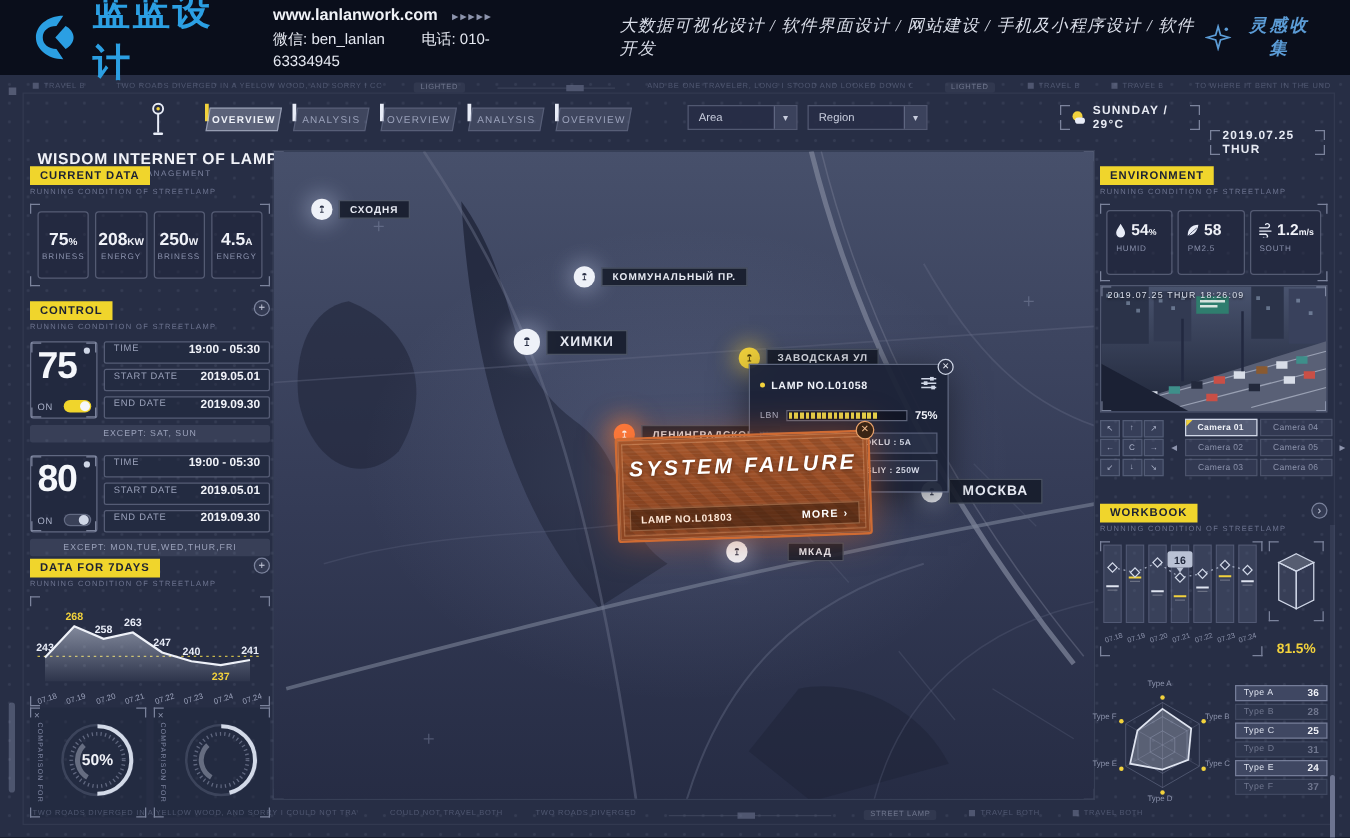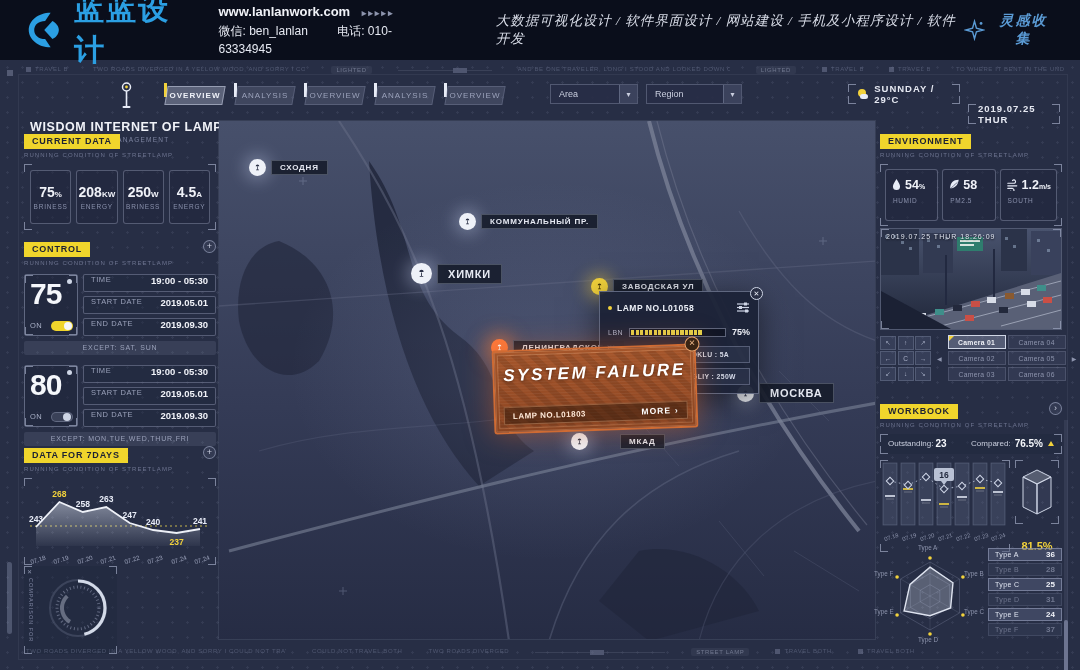--- a/index.html
+++ b/index.html
@@ -477,20 +477,31 @@
       </div>
     </div>
 
     <div class="panel lcol gauges" style="top:496px;">
       <div class="gauge-box ticks">
         <span class="gauge-x">✕</span>
         <span class="gauge-vlab">COMPARISON FOR</span>
         <div class="gauge-svg-wrap"><svg class="gauge-svg" width="64" height="64" viewBox="0 0 64 64">
               <circle cx="32" cy="32" r="28" fill="none" stroke="rgba(150,158,185,.22)" stroke-width="2"></circle>
               <circle cx="32" cy="32" r="21" fill="none" stroke="rgba(170,178,205,.45)" stroke-width="3" stroke-dasharray="1 2.6"></circle>
+              <circle cx="32" cy="32" r="27" fill="none" stroke="#d3dae8" stroke-width="3.2" stroke-dasharray="84.8 200" transform="rotate(-90 32 32)" stroke-linecap="butt"></circle>
+              <circle cx="32" cy="32" r="16" fill="none" stroke="rgba(203,210,226,.4)" stroke-width="4" stroke-dasharray="30 200" transform="rotate(120 32 32)"></circle>
+            </svg></div>
+        <div class="gauge-val">50%</div>
+      </div>
+      <div class="gauge-box ticks">
+        <span class="gauge-x">✕</span>
+        <span class="gauge-vlab">COMPARISON FOR</span>
+        <div class="gauge-svg-wrap"><svg class="gauge-svg" width="64" height="64" viewBox="0 0 64 64">
+              <circle cx="32" cy="32" r="28" fill="none" stroke="rgba(150,158,185,.22)" stroke-width="2"></circle>
+              <circle cx="32" cy="32" r="21" fill="none" stroke="rgba(170,178,205,.45)" stroke-width="3" stroke-dasharray="1 2.6"></circle>
               <circle cx="32" cy="32" r="27" fill="none" stroke="#d3dae8" stroke-width="3.2" stroke-dasharray="78.01599999999999 200" transform="rotate(-90 32 32)" stroke-linecap="butt"></circle>
               <circle cx="32" cy="32" r="16" fill="none" stroke="rgba(203,210,226,.4)" stroke-width="4" stroke-dasharray="30 200" transform="rotate(120 32 32)"></circle>
             </svg></div>
       </div>
     </div>
 
     <div class="map ticks">
       <svg class="bg" width="658" height="520" viewBox="0 0 658 520">
         <defs>
           <linearGradient id="mg" x1="0" y1="0" x2="0" y2="1">
@@ -562,21 +573,21 @@
         <span class="pin-label">ЛЕНИНГРАДСКОЕ Ш</span>
       </div>
       <div class="pin-group" style="left:518px;top:262px;">
         <span class="pin-circle">
             <svg width="9" height="9" viewBox="0 0 10 10">
               <path d="M5 1.6 a2 2 0 0 1 2 2 H3 A2 2 0 0 1 5 1.6 Z M4.6 4 h.8 v3.2 H6.6 V8 H3.4 V7.2 h1.2 Z" fill="#2a3046"></path>
             </svg>
           </span>
         <span class="pin-label big">МОСКВА</span>
       </div>
-      <div class="pin-group" style="left:352px;top:312px;gap:32px;">
+      <div class="pin-group" style="left:362px;top:312px;gap:32px;">
         <span class="pin-circle">
             <svg width="9" height="9" viewBox="0 0 10 10">
               <path d="M5 1.6 a2 2 0 0 1 2 2 H3 A2 2 0 0 1 5 1.6 Z M4.6 4 h.8 v3.2 H6.6 V8 H3.4 V7.2 h1.2 Z" fill="#2a3046"></path>
             </svg>
           </span>
         <span class="pin-label">МКАД</span>
       </div>
 
       <div class="popup">
         <span class="popup-close">✕</span>
@@ -743,29 +754,20 @@
           <button class="cam-btn">Camera 06</button>
         </div>
         <span class="cam-arrow">▶</span>
       </div>
     </div>
 
     <div class="panel rcol" style="top:340px;">
       <span class="tag">WORKBOOK</span>
       <span class="circle-btn">›</span>
       <div class="sub">RUNNING CONDITION OF STREETLAMP</div>
-      <div class="wb-stats ticks">
-        <span>Outstanding:</span>
-        <b>23</b>
-        <span class="wb-right">
-          <span>Compared:</span>
-          <b>76.5%</b>
-          <span class="trend-up"></span>
-        </span>
-      </div>
       <div class="wb-chart">
         <div class="wb-bars-wrap ticks" style="padding:2px;">
           <svg id="wb-svg" width="126" height="66" viewBox="0 0 126 66">
               <rect x="1" y="1" width="14" height="62" fill="rgba(88,96,126,.38)" stroke="rgba(150,158,185,.35)" stroke-width="0.8"></rect>
               <line x1="3" y1="34" x2="13" y2="34" stroke="#dfe4f0" stroke-width="1.6"></line>
               <line x1="4" y1="37" x2="12" y2="37" stroke="rgba(255,255,255,.25)" stroke-width="1"></line>
               <rect x="19" y="1" width="14" height="62" fill="rgba(88,96,126,.38)" stroke="rgba(150,158,185,.35)" stroke-width="0.8"></rect>
               <line x1="21" y1="27" x2="31" y2="27" stroke="#f2d23c" stroke-width="1.6"></line>
               <line x1="22" y1="30" x2="30" y2="30" stroke="rgba(255,255,255,.25)" stroke-width="1"></line>
               <rect x="37" y="1" width="14" height="62" fill="rgba(88,96,126,.38)" stroke="rgba(150,158,185,.35)" stroke-width="0.8"></rect>

